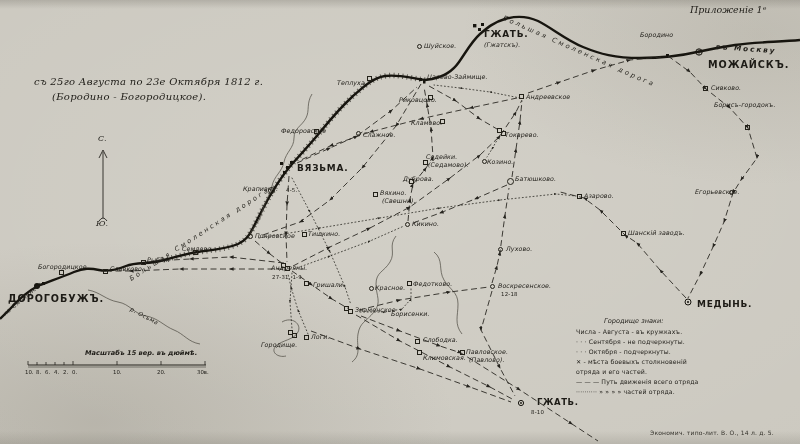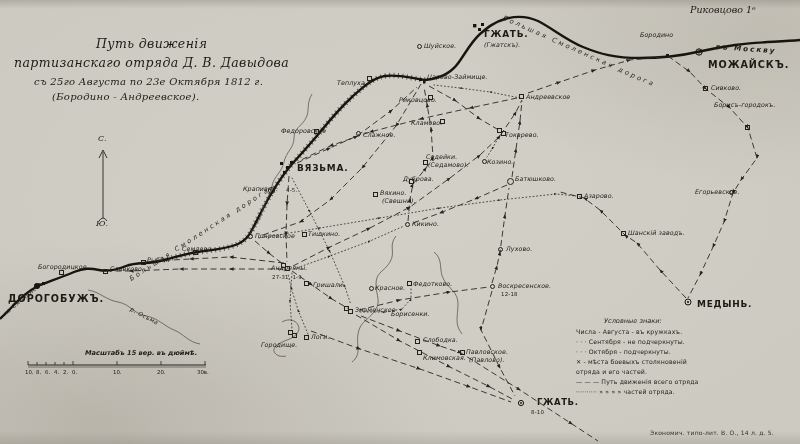--- a/index.html
+++ b/index.html
@@ -138,25 +138,23 @@
       <polyline points="292,178 310,212 330,252 345,287 351,305" fill="none" stroke="#2b2923" stroke-width=".8" stroke-dasharray="1 2.6" stroke-linecap="round" marker-mid="url(#arr2)"></polyline>
       <polyline points="294,269 330,256 370,241 404,226" fill="none" stroke="#2b2923" stroke-width=".8" stroke-dasharray="1 2.6" stroke-linecap="round" marker-mid="url(#arr2)"></polyline>
       <polyline points="520,98 490,92 460,88 434,85" fill="none" stroke="#2b2923" stroke-width=".8" stroke-dasharray="1 2.6" stroke-linecap="round" marker-mid="url(#arr2)"></polyline>
       <polyline points="360,312 385,312 402,309 411,299 411,288" fill="none" stroke="#2b2923" stroke-width=".8" stroke-dasharray="1 2.6" stroke-linecap="round" marker-mid="url(#arr2)"></polyline>
       <polyline points="308,334 298,310 291,287 288,274" fill="none" stroke="#2b2923" stroke-width=".8" stroke-dasharray="1 2.6" stroke-linecap="round" marker-mid="url(#arr2)"></polyline>
       <polyline points="292,273 290,302 292,329" fill="none" stroke="#2b2923" stroke-width=".8" stroke-dasharray="1 2.6" stroke-linecap="round" marker-mid="url(#arr2)"></polyline>
       <polyline points="500,135 492,149 487,157" fill="none" stroke="#2b2923" stroke-width=".8" stroke-dasharray="1 2.6" stroke-linecap="round" marker-mid="url(#arr2)"></polyline>
     </svg>
 
   <div id="labels">
-      <div class="lb k-appx" style="left: 690px; top: 4px;">Риковцово 1ᵉ</div>
-      <div class="lb k-t1" style="left: 96px; top: 36px;">Путь движенія</div>
-      <div class="lb k-t1" style="left: 14px; top: 55px;">партизанскаго отряда Д. В. Давыдова</div>
+      <div class="lb k-appx" style="left: 690px; top: 4px;">Приложеніе 1ᵉ</div>
       <div class="lb k-t2" style="left: 34px; top: 76px;">съ 25го Августа по 23е Октября 1812 г.</div>
-      <div class="lb k-t2" style="left: 52px; top: 91px;">(Бородино - Андреевское).</div>
+      <div class="lb k-t2" style="left: 52px; top: 91px;">(Бородино - Богородицкое).</div>
       <div class="lb k-cmp" style="left: 98px; top: 134px;">С.</div>
       <div class="lb k-cmp" style="left: 96px; top: 219px;">Ю.</div>
       <div class="lb k-city" style="left: 8px; top: 292px;">ДОРОГОБУЖЪ.</div>
       <div class="lb k-citym" style="left: 297px; top: 162px;">ВЯЗЬМА.</div>
       <div class="lb k-citym" style="left: 484px; top: 28px;">ГЖАТЬ.</div>
       <div class="lb k-vil" style="left: 484px; top: 41px;">(Гжатскъ).</div>
       <div class="lb k-city" style="left: 708px; top: 58px;">МОЖАЙСКЪ.</div>
       <div class="lb k-citym" style="left: 697px; top: 298px;">МЕДЫНЬ.</div>
       <div class="lb k-citys" style="left: 537px; top: 397px;">ГЖАТЬ.</div>
       <div class="lb k-sub" style="left: 531px; top: 409px;">8-10</div>
@@ -219,21 +217,21 @@
       <div class="lb k-tick" style="left: 54px; top: 369px;">4.</div>
       <div class="lb k-tick" style="left: 63px; top: 369px;">2.</div>
       <div class="lb k-tick" style="left: 72px; top: 369px;">0.</div>
       <div class="lb k-tick" style="left: 113px; top: 369px;">10.</div>
       <div class="lb k-tick" style="left: 157px; top: 369px;">20.</div>
       <div class="lb k-tick" style="left: 197px; top: 369px;">30в.</div>
       <div class="lb k-imp" style="left: 650px; top: 429px;">Экономич. типо-лит. В. О., 14 л. д. 5.</div>
     </div>
 
   <div id="legend">
-    <div class="lg-head">Условные знаки:</div>
+    <div class="lg-head">Городище знаки:</div>
     <div id="legend-rows">
         <div class="lg-row">Числа - Августа - въ кружкахъ.</div>
         <div class="lg-row">· · ·   Сентября - не подчеркнуты.</div>
         <div class="lg-row">· · ·   Октября - подчеркнуты.</div>
         <div class="lg-row">✕ - мѣста боевыхъ столкновеній</div>
         <div class="lg-row">отряда и его частей.</div>
         <div class="lg-row">— — — Путь движенія всего отряда</div>
         <div class="lg-row">··········   »   »   »   »   частей отряда.</div>
       </div>
   </div>

